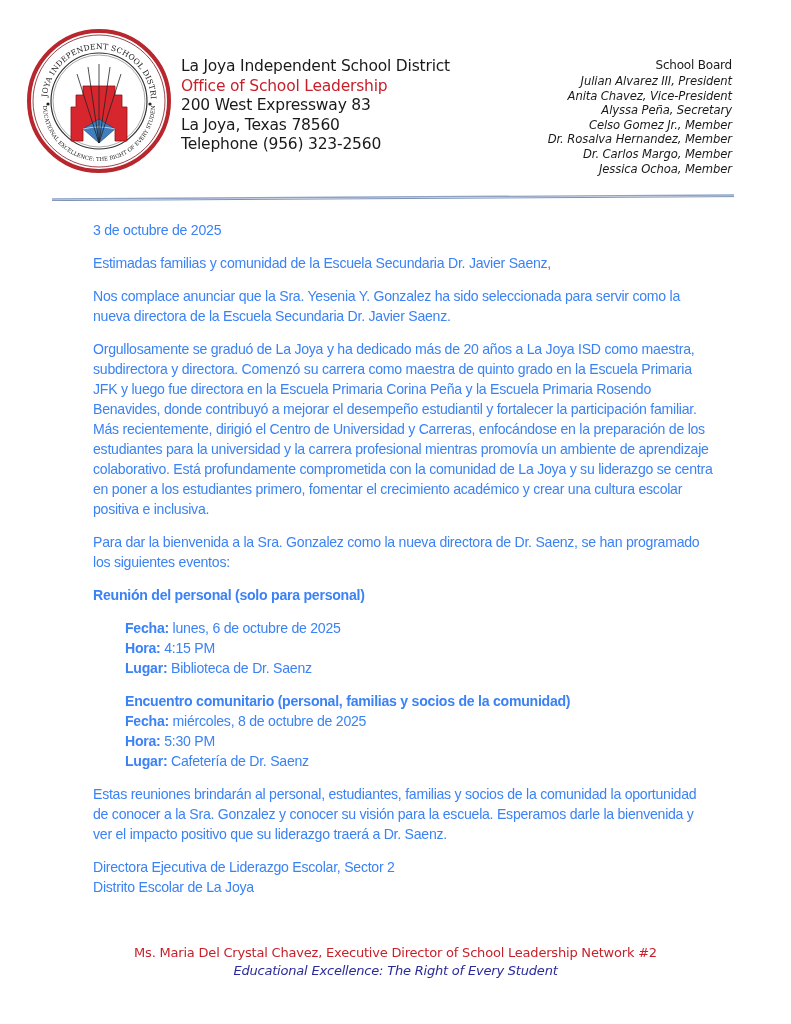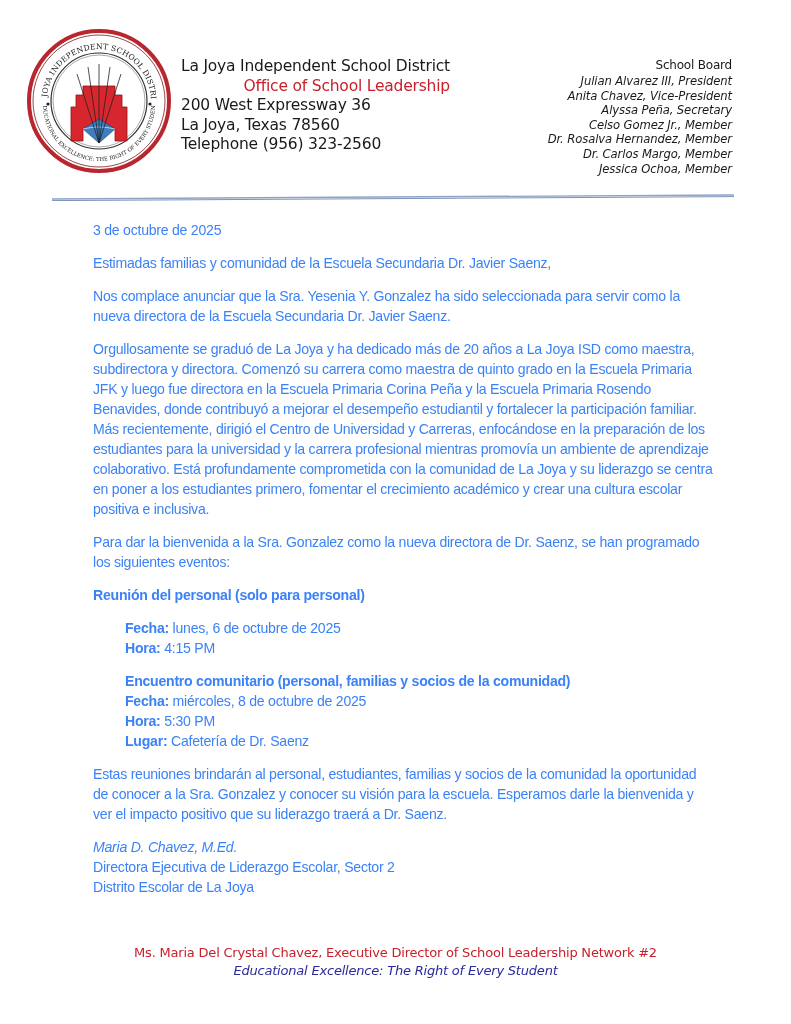--- a/index.html
+++ b/index.html
@@ -1,19 +1,19 @@
 <!DOCTYPE html>
 <html><head>
 <meta charset="utf-8">
 <style>
   html, body { margin: 0; padding: 0; background: #ffffff; }
   body { width: 791px; height: 1024px; position: relative; overflow: hidden; font-family: "Liberation Sans", sans-serif; color: #111; }
   .seal { position: absolute; left: 27px; top: 29px; width: 144px; height: 144px; }
   .letterhead { position: absolute; left: 181px; top: 57px; font-family: "DejaVu Sans", sans-serif; font-size: 15.5px; line-height: 19.5px; color: #1a1a1a; letter-spacing: -0.2px; }
-  .letterhead .office { color: #c8202a; text-align: right; }
+  .letterhead .office { color: #c8202a; }
   .board { position: absolute; right: 59px; top: 56px; text-align: right; font-family: "DejaVu Sans", sans-serif; color: #1a1a1a; }
   .board .title { font-size: 12px; line-height: 18px; letter-spacing: -0.2px; }
   .board .member { font-style: italic; font-size: 11.6px; line-height: 14.6px; letter-spacing: -0.1px; }
   .rule { position: absolute; left: 52px; top: 194px; width: 682px; height: 7px; }
   .body-text { position: absolute; left: 93px; top: 220px; width: 620px; font-family: "Liberation Sans", sans-serif; font-size: 14.1px; line-height: 20px; color: #3b82f6; letter-spacing: -0.25px; }
   .body-text p { margin: 0 0 13px 0; }
   .body-text b { font-weight: bold; }
   .event-block { margin: 0 0 13px 0; }
   .event-block div { line-height: 20px; padding-left: 32px; }
   .sig-name { font-style: italic; }
@@ -52,21 +52,21 @@
     <line x1="72" y1="114" x2="61" y2="38"></line>
     <line x1="72" y1="114" x2="72" y2="35"></line>
     <line x1="72" y1="114" x2="83" y2="38"></line>
     <line x1="72" y1="114" x2="94" y2="45"></line>
   </g>
 </svg>
 
 <div class="letterhead">
   <div>La Joya Independent School District</div>
   <div class="office">Office of School Leadership</div>
-  <div>200 West Expressway 36</div>
+  <div>200 West Expressway 83</div>
   <div>La Joya, Texas 78560</div>
   <div>Telephone (956) 323-2560</div>
 </div>
 
 <div class="board">
   <div class="title">School Board</div>
   <div class="member">Julian Alvarez III, President</div>
   <div class="member">Anita Chavez, Vice-President</div>
   <div class="member">Alyssa Peña, Secretary</div>
   <div class="member">Celso Gomez Jr., Member</div>
@@ -84,33 +84,33 @@
   <p>3 de octubre de 2025</p>
   <p>Estimadas familias y comunidad de la Escuela Secundaria Dr. Javier Saenz,</p>
   <p>Nos complace anunciar que la Sra. Yesenia Y. Gonzalez ha sido seleccionada para servir como la nueva directora de la Escuela Secundaria Dr. Javier Saenz.</p>
   <p>Orgullosamente se graduó de La Joya y ha dedicado más de 20 años a La Joya ISD como maestra, subdirectora y directora. Comenzó su carrera como maestra de quinto grado en la Escuela Primaria JFK y luego fue directora en la Escuela Primaria Corina Peña y la Escuela Primaria Rosendo Benavides, donde contribuyó a mejorar el desempeño estudiantil y fortalecer la participación familiar. Más recientemente, dirigió el Centro de Universidad y Carreras, enfocándose en la preparación de los estudiantes para la universidad y la carrera profesional mientras promovía un ambiente de aprendizaje colaborativo. Está profundamente comprometida con la comunidad de La Joya y su liderazgo se centra en poner a los estudiantes primero, fomentar el crecimiento académico y crear una cultura escolar positiva e inclusiva.</p>
   <p>Para dar la bienvenida a la Sra. Gonzalez como la nueva directora de Dr. Saenz, se han programado los siguientes eventos:</p>
 
   <p><b>Reunión del personal (solo para personal)</b></p>
   <div class="event-block">
     <div><b>Fecha:</b><span> lunes, 6 de octubre de 2025</span></div>
     <div><b>Hora:</b><span> 4:15 PM</span></div>
+    <div><b>Lugar:</b><span> Biblioteca de Dr. Saenz</span></div>
   </div>
 
   <div class="event-block">
     <div><b>Encuentro comunitario (personal, familias y socios de la comunidad)</b></div>
     <div><b>Fecha:</b><span> miércoles, 8 de octubre de 2025</span></div>
     <div><b>Hora:</b><span> 5:30 PM</span></div>
     <div><b>Lugar:</b><span> Cafetería de Dr. Saenz</span></div>
   </div>
 
   <p>Estas reuniones brindarán al personal, estudiantes, familias y socios de la comunidad la oportunidad de conocer a la Sra. Gonzalez y conocer su visión para la escuela. Esperamos darle la bienvenida y ver el impacto positivo que su liderazgo traerá a Dr. Saenz.</p>
 
   <div>
-    <div class="sig-name">Maria D. Chavez, M.Ed.</div>
     <div>Directora Ejecutiva de Liderazgo Escolar, Sector 2</div>
     <div>Distrito Escolar de La Joya</div>
   </div>
 </div>
 
 <div class="footer">
   <div class="f1">Ms. Maria Del Crystal Chavez, Executive Director of School Leadership Network #2</div>
   <div class="f2">Educational Excellence: The Right of Every Student</div>
 </div>
 

